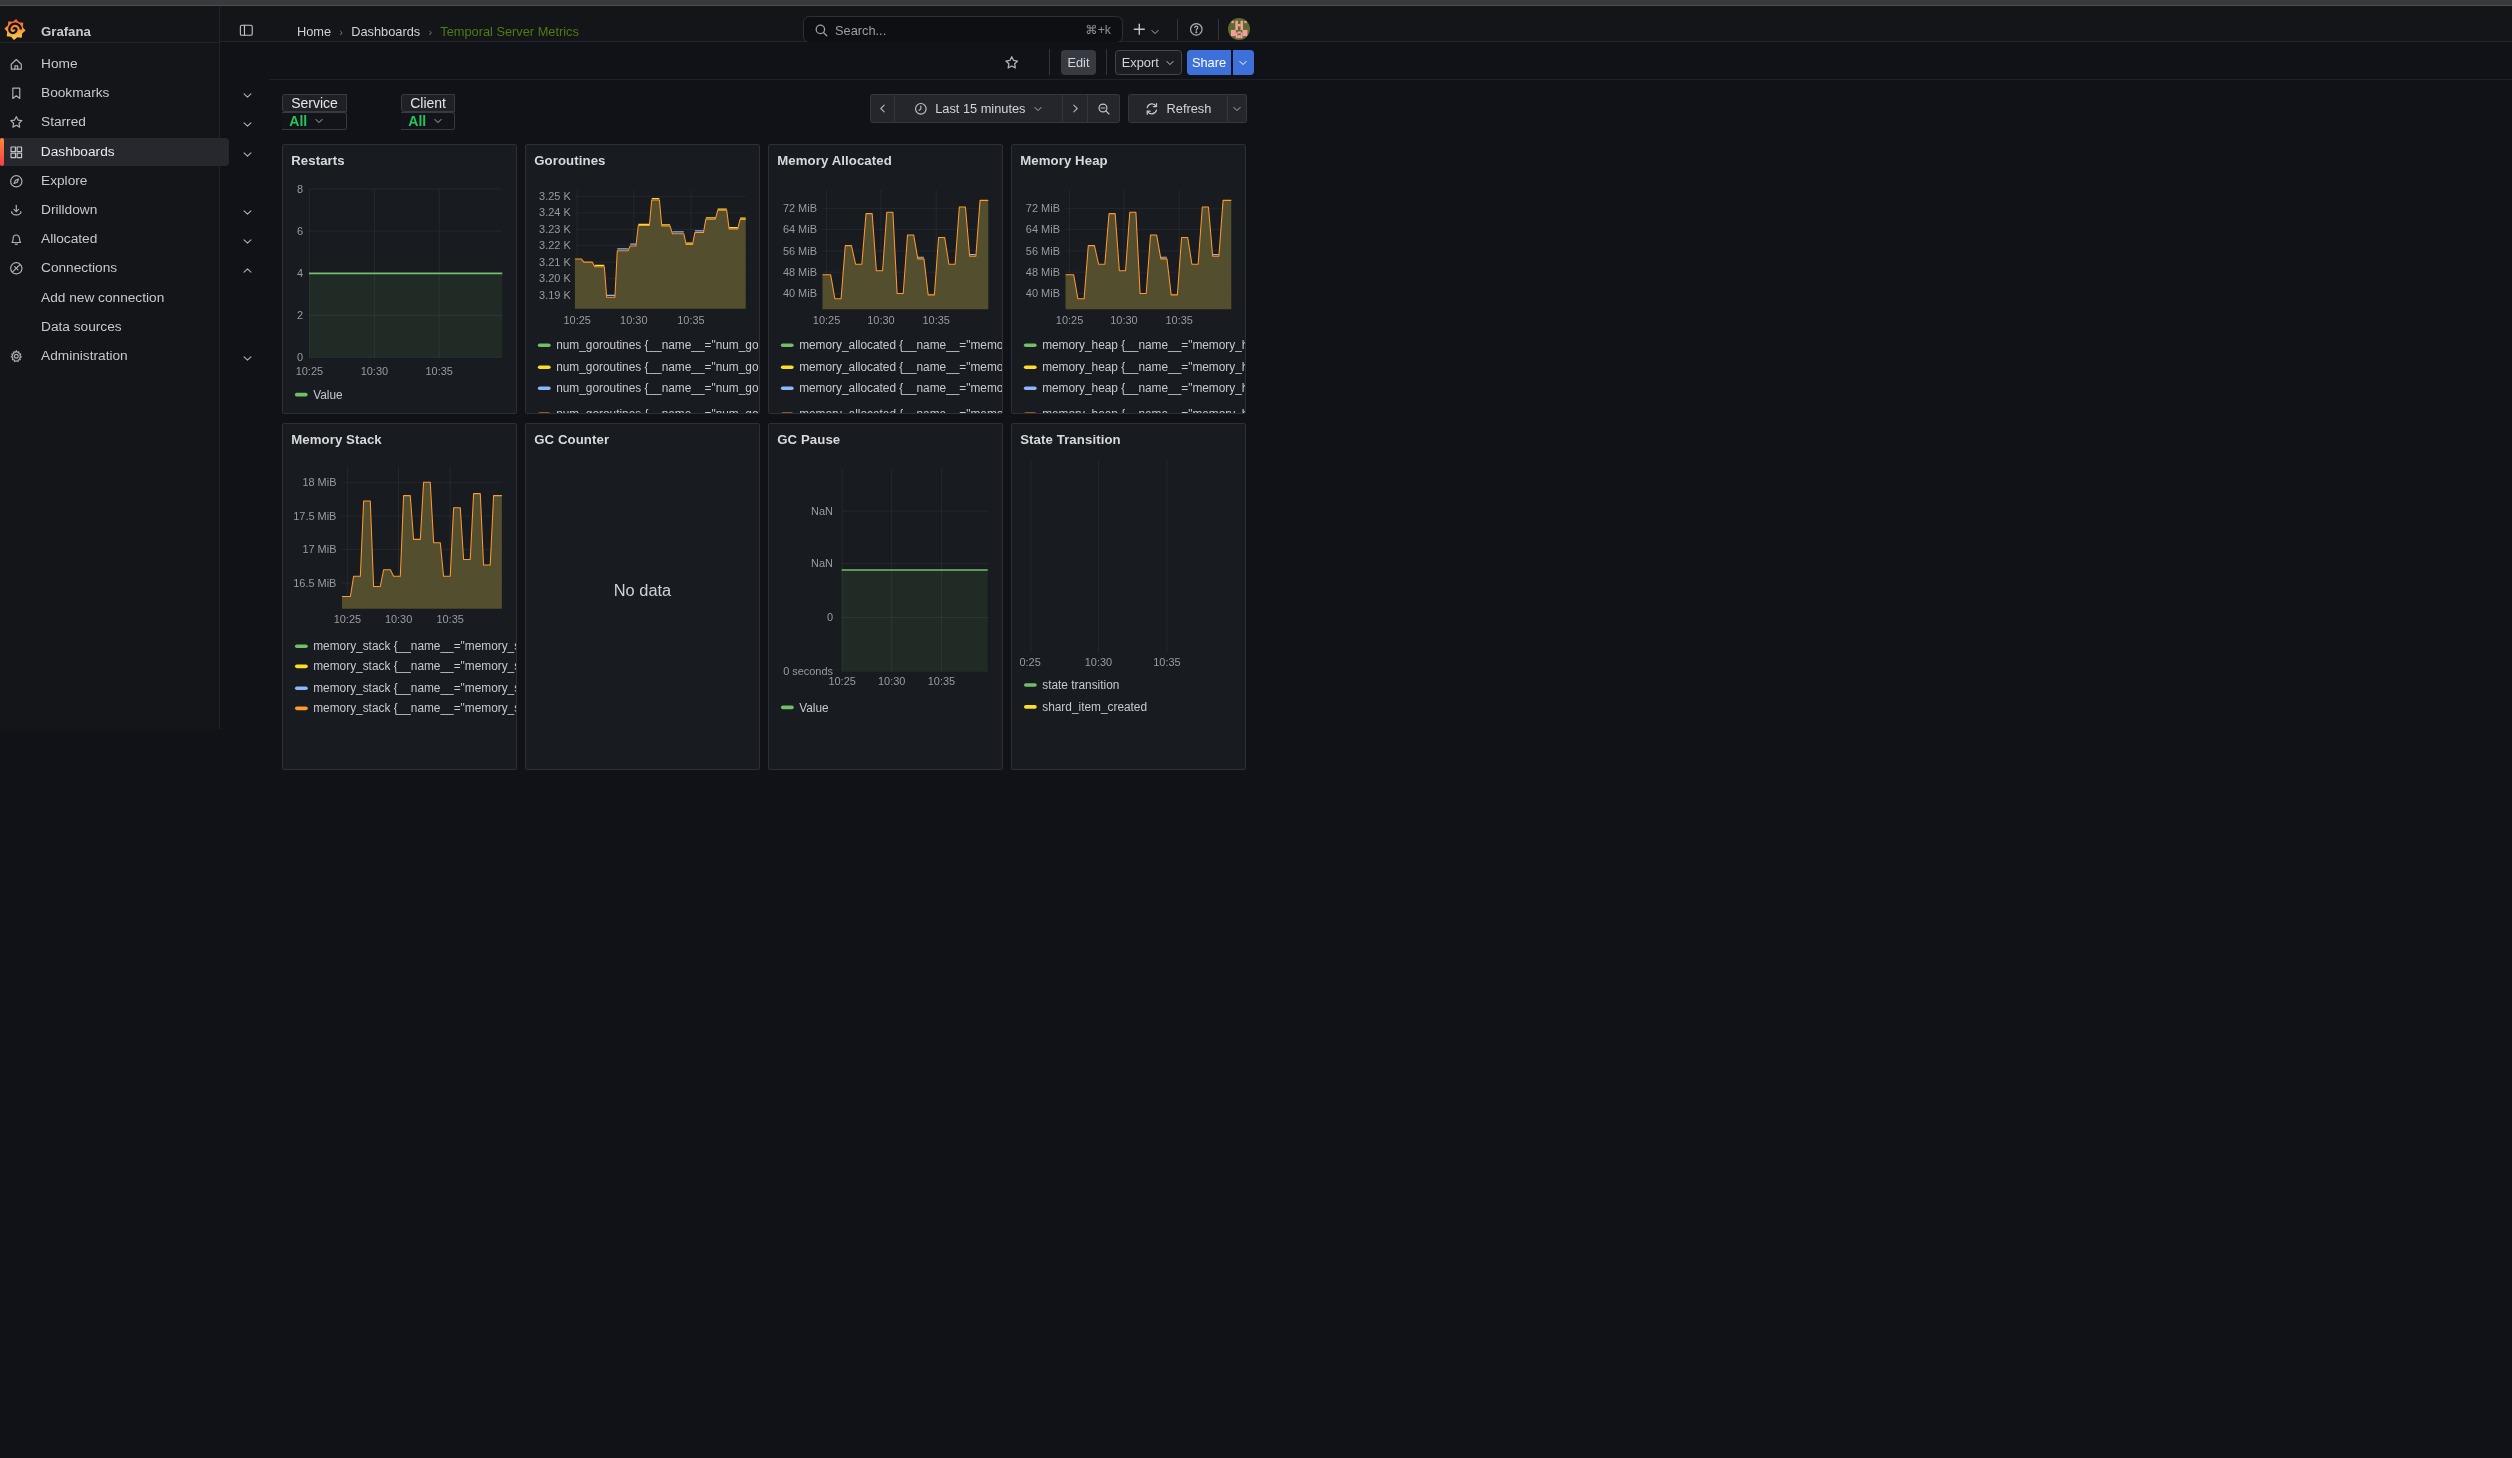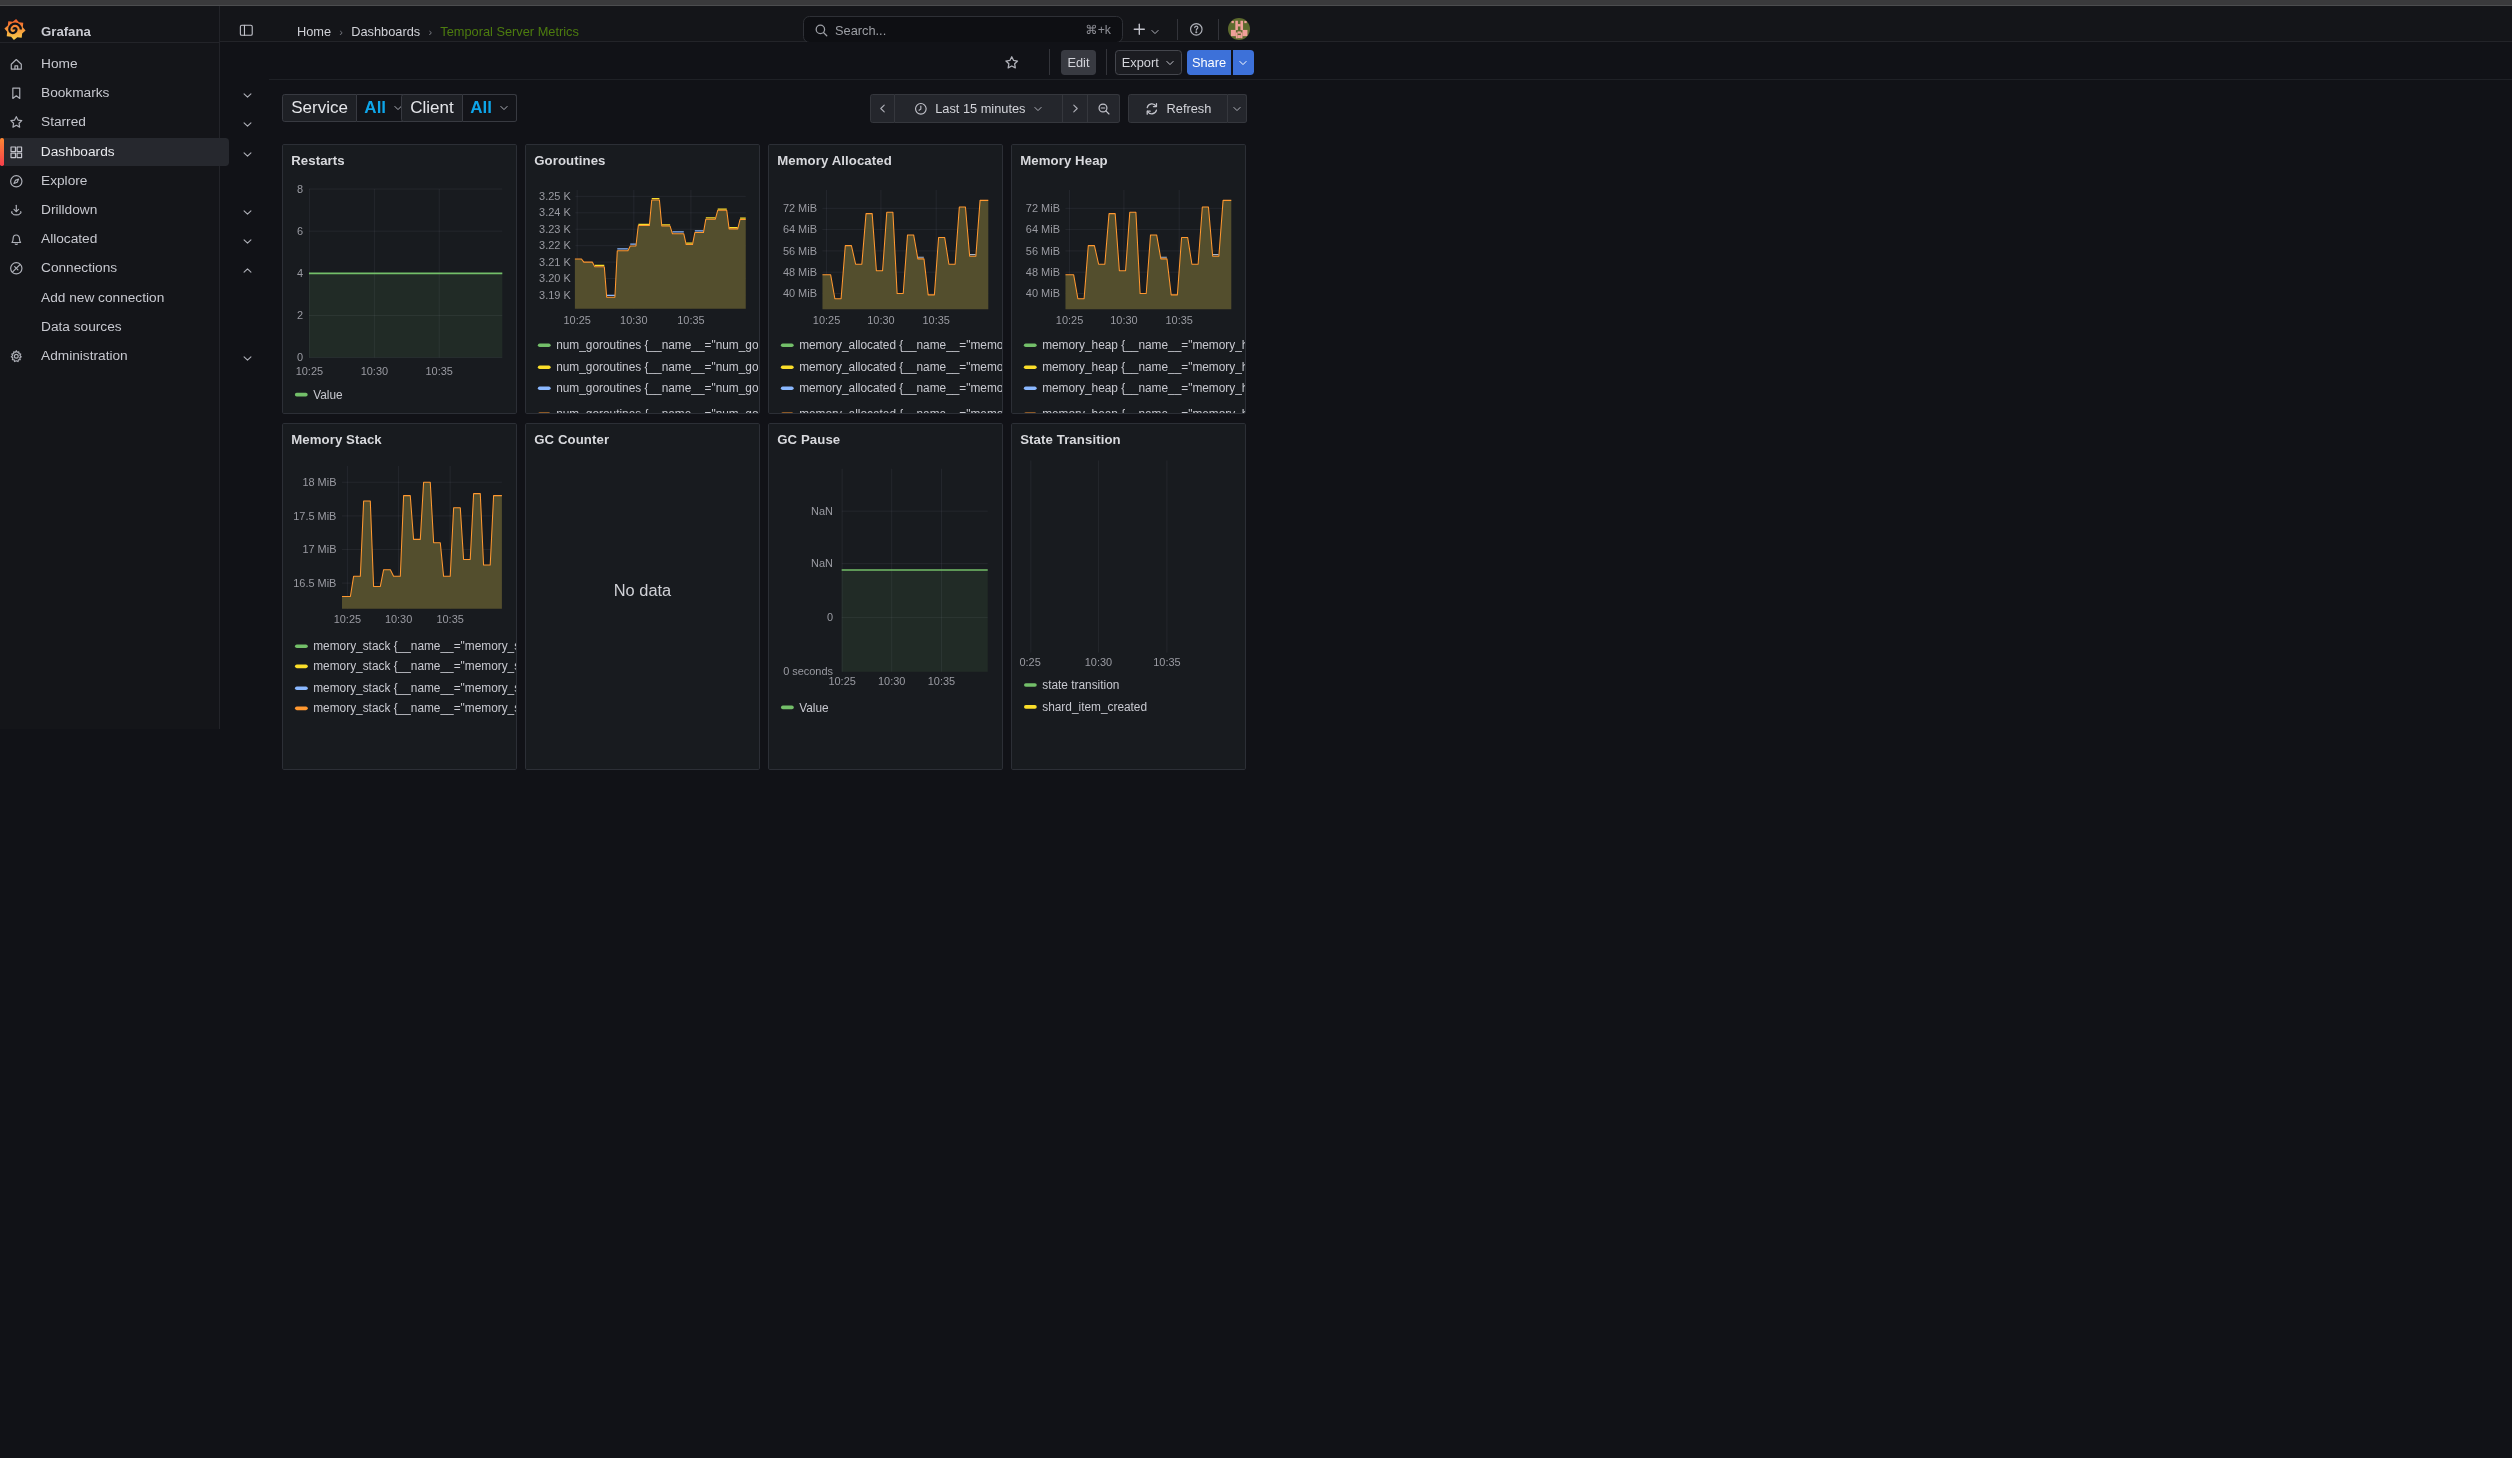--- a/index.html
+++ b/index.html
@@ -28,25 +28,25 @@
 .avatar { position:absolute; left:1228px; top:12px; }
 .star-tb { position:absolute; left:1004px; top:55px; }
 .tbsep { position:absolute; top:49px; width:0.9px; height:25.6px; background:#33343a; }
 .btn { position:absolute; top:50px; height:25px; border-radius:3.7px; font-size:12.8px; color:#d3d4da;
   display:flex; align-items:center; justify-content:center; }
 .btn-edit { left:1061px; width:35px; background:#383a41; }
 .btn-export { left:1115px; width:67px; background:#1b1c21; border:0.9px solid #44464d; gap:6.4px; }
 .btn-share { left:1187px; width:44px; background:#3D71D9; color:#fff; font-weight:500;
   border-radius:3.7px 0 0 3.7px; }
 .btn-sharec { left:1233px; width:20.6px; background:#3D71D9; border-radius:0 3.7px 3.7px 0; }
-.fbox { position:absolute; top:94px; height:28px; display:flex; font-size:17px; }
+.fbox { position:absolute; top:94px; height:28px; display:flex; font-size:14px;flex-direction:column; }
 .fbox .lab { background:#1e2025; border:0.9px solid #383a41; display:flex; align-items:center;
   padding:0 8.2px; color:#e4e5e9; border-radius:2.7px 0 0 2.7px; }
 .fbox .val { background:#131419; border:0.9px solid #383a41; border-left:none; display:flex;
-  align-items:center; gap:7.3px; padding:0 7.3px; color:#0ea5e9; font-weight:700; border-radius:0 2.7px 2.7px 0; }
+  align-items:center; gap:7.3px; padding:0 7.3px; color:#22c55e; font-weight:700; border-radius:0 2.7px 2.7px 0; }
 .tgroup { position:absolute; top:94px; height:29px; display:flex;border-radius:8px; }
 .tbtn { background:#24262c; border:0.9px solid #35373d; display:flex; align-items:center;
   justify-content:center; color:#d3d4da; font-size:12.8px; gap:7.3px; }
 .mrow { position:absolute; left:0; width:100%; height:28px; }
 .mrow.active { left:1.8px; width:227px; background:#26282e; border-radius:3.7px; }
 .accent { position:absolute; left:-1.8px; top:0; width:3.7px; height:28px; border-radius:1.8px;
   background:linear-gradient(180deg,#ff8833 0%,#f53e4c 100%); }
 .micon { position:absolute; left:9px; top:6.9px; }
 .mrow.active .micon { left:7.3px; }
 .mtext { position:absolute; left:41px; top:5.5px; font-size:13.7px; color:#c7c8cf; }

